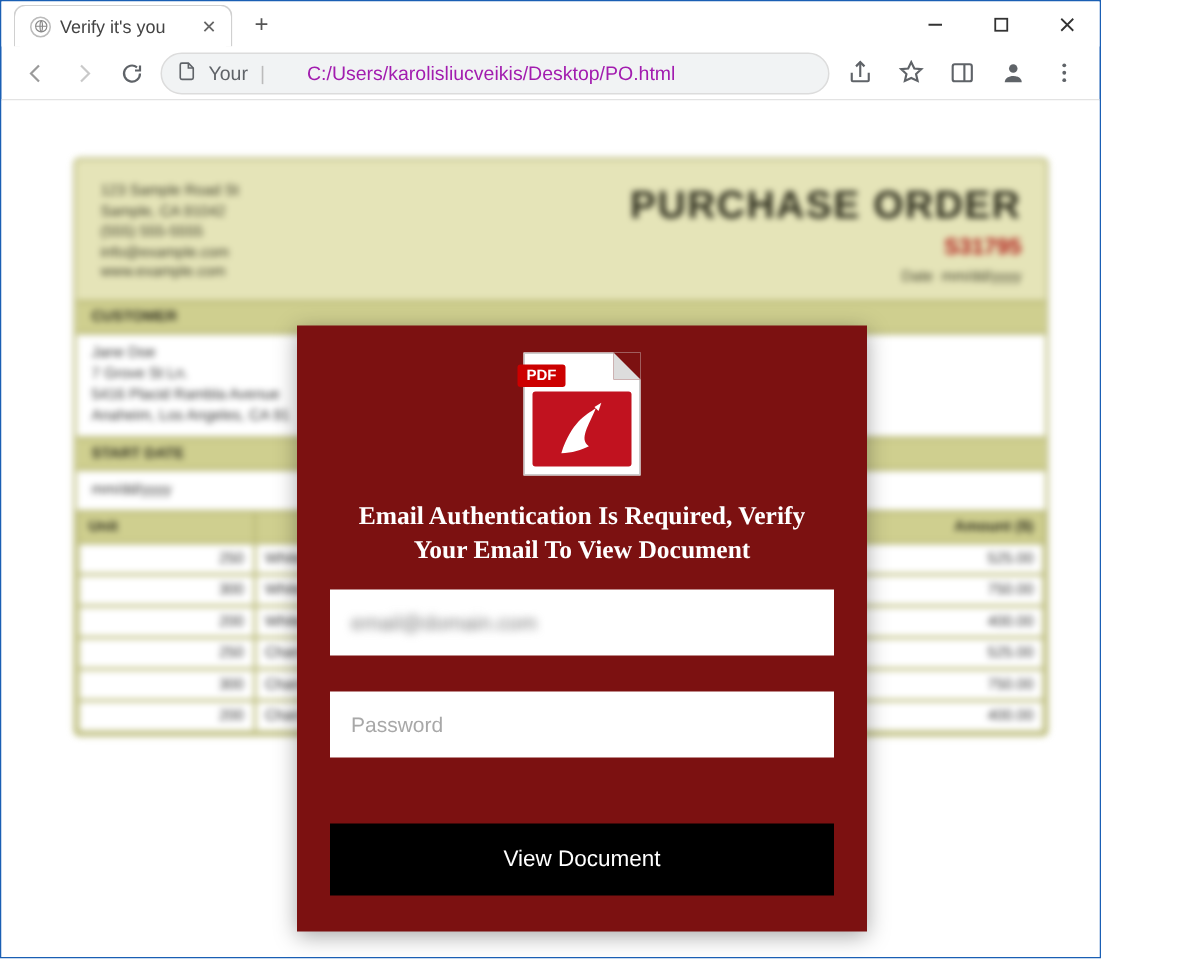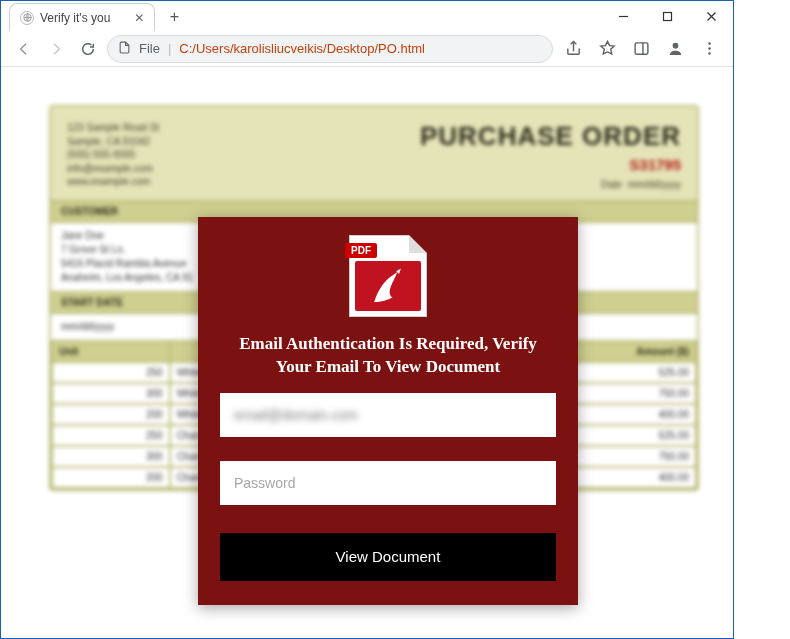--- a/index.html
+++ b/index.html
@@ -15,21 +15,21 @@
   .newtab { width: 26px; height: 26px; display:flex; align-items:center; justify-content:center; color:#555; margin-left:6px; margin-bottom:1px; font-size:16px;}
   .win-controls { margin-left: auto; display: flex; height: 30px; }
   .win-controls div { width: 44px; display:flex; align-items:center; justify-content:center; color:#333; }
   .win-controls svg{width:11px;height:11px;}
   .addrbar { height: 36px; display:flex; align-items:center; gap:6px; padding: 0 10px; border-bottom: 1px solid #e3e3e3; }
   .navbtn { width:26px; height:26px; display:flex;align-items:center;justify-content:center;border-radius:50%; color:#6b6b6b;}
   .navbtn.enabled{ color:#5f6368;}
   .omnibox { flex:1; height:28px; border:1px solid #dcdcdc; border-radius:14px; background:#f1f3f4; display:flex; align-items:center; padding:0 10px; font-size:13px; color:#5f6368; gap:8px;}
   .omnibox .scheme{ color:#5f6368; }
   .omnibox .sep{ color:#bbb; }
-  .omnibox .path{ color:#c2410c; }
+  .omnibox .path{ color:#a21caf;margin-left:20px; }
   .rightbtn{ width:28px;height:28px;display:flex;align-items:center;justify-content:center;color:#5f6368;}
   .rightbtn svg{width:17px;height:17px;}
 
   
   .viewport { flex:1; position:relative; background:#fff; overflow:hidden; }
 
   
   .doc { position:absolute; left:48px; top:38px; width:650px; filter: blur(2.2px); font-family: Arial, sans-serif; }
   .doc .sheet { background:#fff; border:2px solid #bcbc7a; border-radius:4px; overflow:hidden;}
   .doc-header { background:#e5e4b8; padding:14px 16px 10px 16px; display:flex; justify-content:space-between; }
@@ -55,21 +55,21 @@
   .pdf-icon .page{ position:absolute; inset:0; background:#fff; border:1px solid #ccc;}
   .pdf-icon .fold{ position:absolute; right:0; top:0; width:0;height:0; border-left:18px solid #ddd; border-top:18px solid #7c1111;}
   .pdf-icon .badge{ position:absolute; left:-4px; top:8px; background:#c00; color:#fff; font-size:10px; font-weight:bold; padding:2px 6px; border-radius:2px;}
   .pdf-icon .swirl{ position:absolute; left:6px; top:26px; right:6px; bottom:6px; background:#c1121f; border-radius:2px; display:flex; align-items:center; justify-content:center;}
   .pdf-icon .swirl svg{ width:46px; height:46px; }
   .modal h2{ font-size:17px; font-weight:bold; text-align:center; line-height:1.35; margin:6px 0 14px 0;font-family:Liberation Serif, serif;}
   .field{ width:100%; background:#fff; height:44px; margin-bottom:24px; display:flex; align-items:center; padding:0 14px; }
   .field input{ border:none; outline:none; width:100%; font-size:14px; color:#333; background:transparent;}
   .field input::placeholder{ color:#a8a8a8; }
   .email-val{ color:#7a7a7a; filter:blur(3px); font-size:14px;}
-  .submit{ width:100%; height:48px; background:#000; color:#fff; display:flex; align-items:center; justify-content:center; font-size:15px; font-weight:500; cursor:pointer; margin-top:4px;}
+  .submit{ width:100%; height:48px; background:#000; color:#fff; display:flex; align-items:center; justify-content:center; font-size:15px; font-weight:500; cursor:pointer; margin-top:20px;}
 
   
   .wm{ position:absolute; left:0; right:0; top:50%; transform:translateY(-50%); text-align:center; font-size:110px; font-weight:700; color:rgba(0,0,0,0.035); letter-spacing:4px; pointer-events:none; font-style:italic;}
 </style>
 </head>
 <body>
 
 <div class="browser">
 
   <div class="titlebar">
@@ -117,21 +117,21 @@
     <div class="navbtn enabled" title="Reload">
         <svg width="16" height="16" viewBox="0 0 24 24" fill="none" stroke="#5f6368" stroke-width="2.2">
           <path d="M20 12a8 8 0 1 1-3-6.2M20 4v5h-5"></path>
         </svg>
       </div>
     <div class="omnibox">
       <span><svg width="13" height="13" viewBox="0 0 24 24" fill="none" stroke="#5f6368" stroke-width="2">
             <path d="M14 2H6a2 2 0 0 0-2 2v16a2 2 0 0 0 2 2h12a2 2 0 0 0 2-2V8z"></path>
             <path d="M14 2v6h6"></path>
           </svg></span>
-      <span class="scheme">File</span>
+      <span class="scheme">Your</span>
       <span class="sep">|</span>
       <span class="path">C:/Users/karolisliucveikis/Desktop/PO.html</span>
     </div>
     <div class="rightbtn" title="Share">
         <svg viewBox="0 0 24 24" fill="none" stroke="#5f6368" stroke-width="2">
           <path d="M4 12v7a1 1 0 0 0 1 1h14a1 1 0 0 0 1-1v-7"></path>
           <path d="M16 6l-4-4-4 4"></path>
           <path d="M12 2v14"></path>
         </svg>
       </div>

